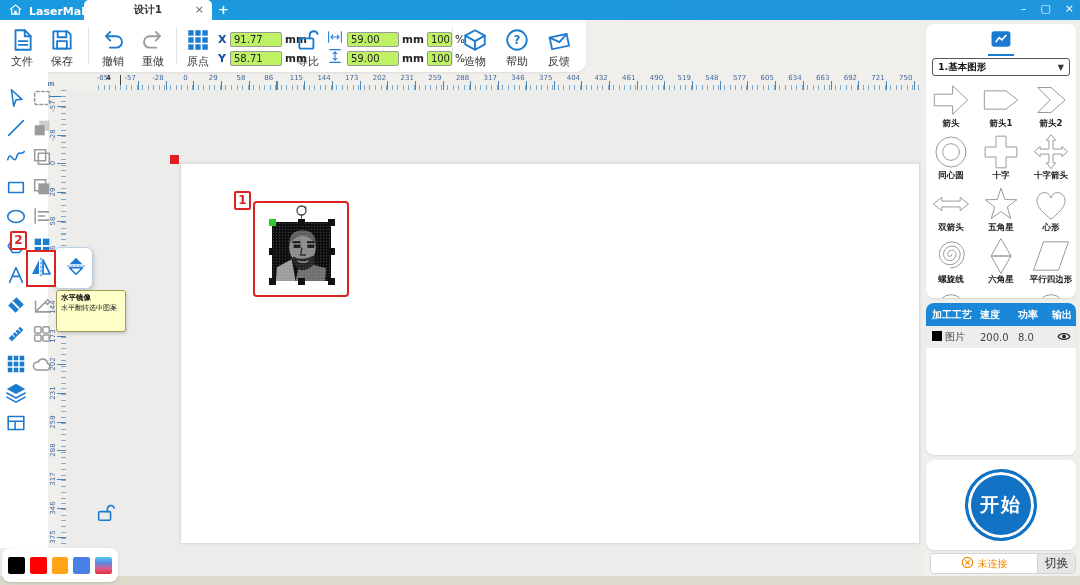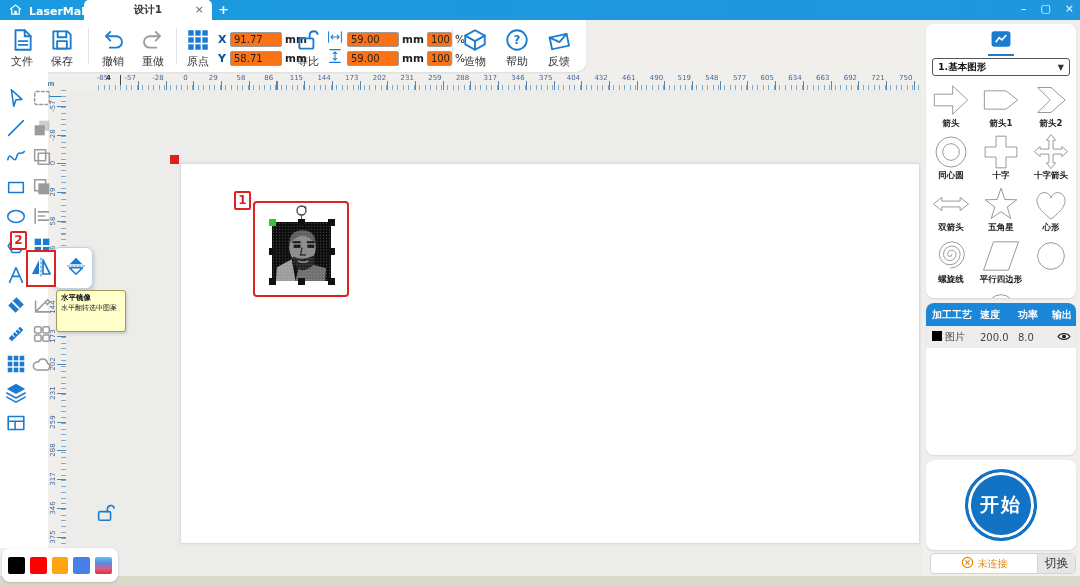--- a/index.html
+++ b/index.html
@@ -17,21 +17,21 @@
   .win-btns { position:absolute; right:6px; top:2px; display:flex; gap:14px; color:#fff; font-size:11px; }
 
   
   .toolbar { position:absolute; left:0; top:20px; width:586px; height:52px; background:#fff; border-radius:0 0 10px 0; box-shadow:0 1px 2px rgba(0,0,0,.08); }
   .tbtn { position:absolute; width:40px; text-align:center; }
   .tbtn .ic { height:28px; display:flex; align-items:center; justify-content:center; }
   .tbtn .lb { font-size:11px; color:#333; margin-top:0px; }
   .tb-div { position:absolute; top:8px; width:1px; height:36px; background:#e2e2e2; }
   .fldrow { position:absolute; height:16px; display:flex; align-items:center; gap:3px; }
   .fld-label { font-size:11px; font-weight:bold; color:#0f4f9e; width:9px; }
-  .fld { width:52px; height:15px; border:1px solid #9a9a9a; border-radius:2px; background:#f97316; font-size:10px; color:#222; padding:0 3px; line-height:13px; }
+  .fld { width:52px; height:15px; border:1px solid #9a9a9a; border-radius:2px; background:#bef264; font-size:10px; color:#222; padding:0 3px; line-height:13px; }
   .fld.small { width:25px; }
   .unit { font-size:10.5px; color:#222; font-weight:bold; }
   .pct { font-size:10.5px; color:#222; }
 
   
   .hruler { position:absolute; left:36px; top:74px; width:886px; height:16px; }
   .hruler .mm { position:absolute; left:4px; top:6px; font-size:7px; color:#5a7fa5; font-weight:bold; }
   .hticks-minor { position:absolute; left:62px; bottom:0; width:846px; height:5px; background:repeating-linear-gradient(90deg,#7fabd0 0 1px,transparent 1px 5.54px); }
   .hticks-major { position:absolute; left:102px; bottom:0; width:806px; height:9px; background:repeating-linear-gradient(90deg,#4f86b8 0 1px,transparent 1px 27.7px); }
   .hlabel { position:absolute; top:0px; width:24px; margin-left:-12px; text-align:center; font-size:7px; color:#44699c; }
@@ -605,20 +605,26 @@
             <span class="shape-label">心形</span>
           </div>
           <div class="shape-cell">
             <svg width="40" height="40" viewBox="0 0 48 48" fill="none" stroke="#9a9a9a" stroke-width="1.2" stroke-linejoin="round">
               <path d="M25 22 a2.5 2.5 0 0 1 -5 0 a5 5 0 0 1 10 0 a7.5 7.5 0 0 1 -15 0 a10 10 0 0 1 20 0 a12.5 12.5 0 0 1 -25 0 a15 15 0 0 1 30 0 a17 17 0 0 1 -17 16.5"></path>
             </svg>
             <span class="shape-label">螺旋线</span>
           </div>
           <div class="shape-cell">
             <svg width="40" height="40" viewBox="0 0 48 48" fill="none" stroke="#9a9a9a" stroke-width="1.2" stroke-linejoin="round">
+              <path d="M24 3 L36 24 H12 Z M24 45 L12 24 H36 Z"></path>
+            </svg>
+            <span class="shape-label">六角星</span>
+          </div>
+          <div class="shape-cell">
+            <svg width="40" height="40" viewBox="0 0 48 48" fill="none" stroke="#9a9a9a" stroke-width="1.2" stroke-linejoin="round">
               <path d="M15 7 H45 L33 41 H3 Z"></path>
             </svg>
             <span class="shape-label">平行四边形</span>
           </div>
           <div class="shape-cell">
             <svg width="40" height="40" viewBox="0 0 48 48" fill="none" stroke="#9a9a9a" stroke-width="1.2" stroke-linejoin="round">
               <path d="M40 24 A16 16 0 1 0 8 24 A16 16 0 1 0 40 24"></path>
             </svg>
             <span class="shape-label"></span>
           </div>

